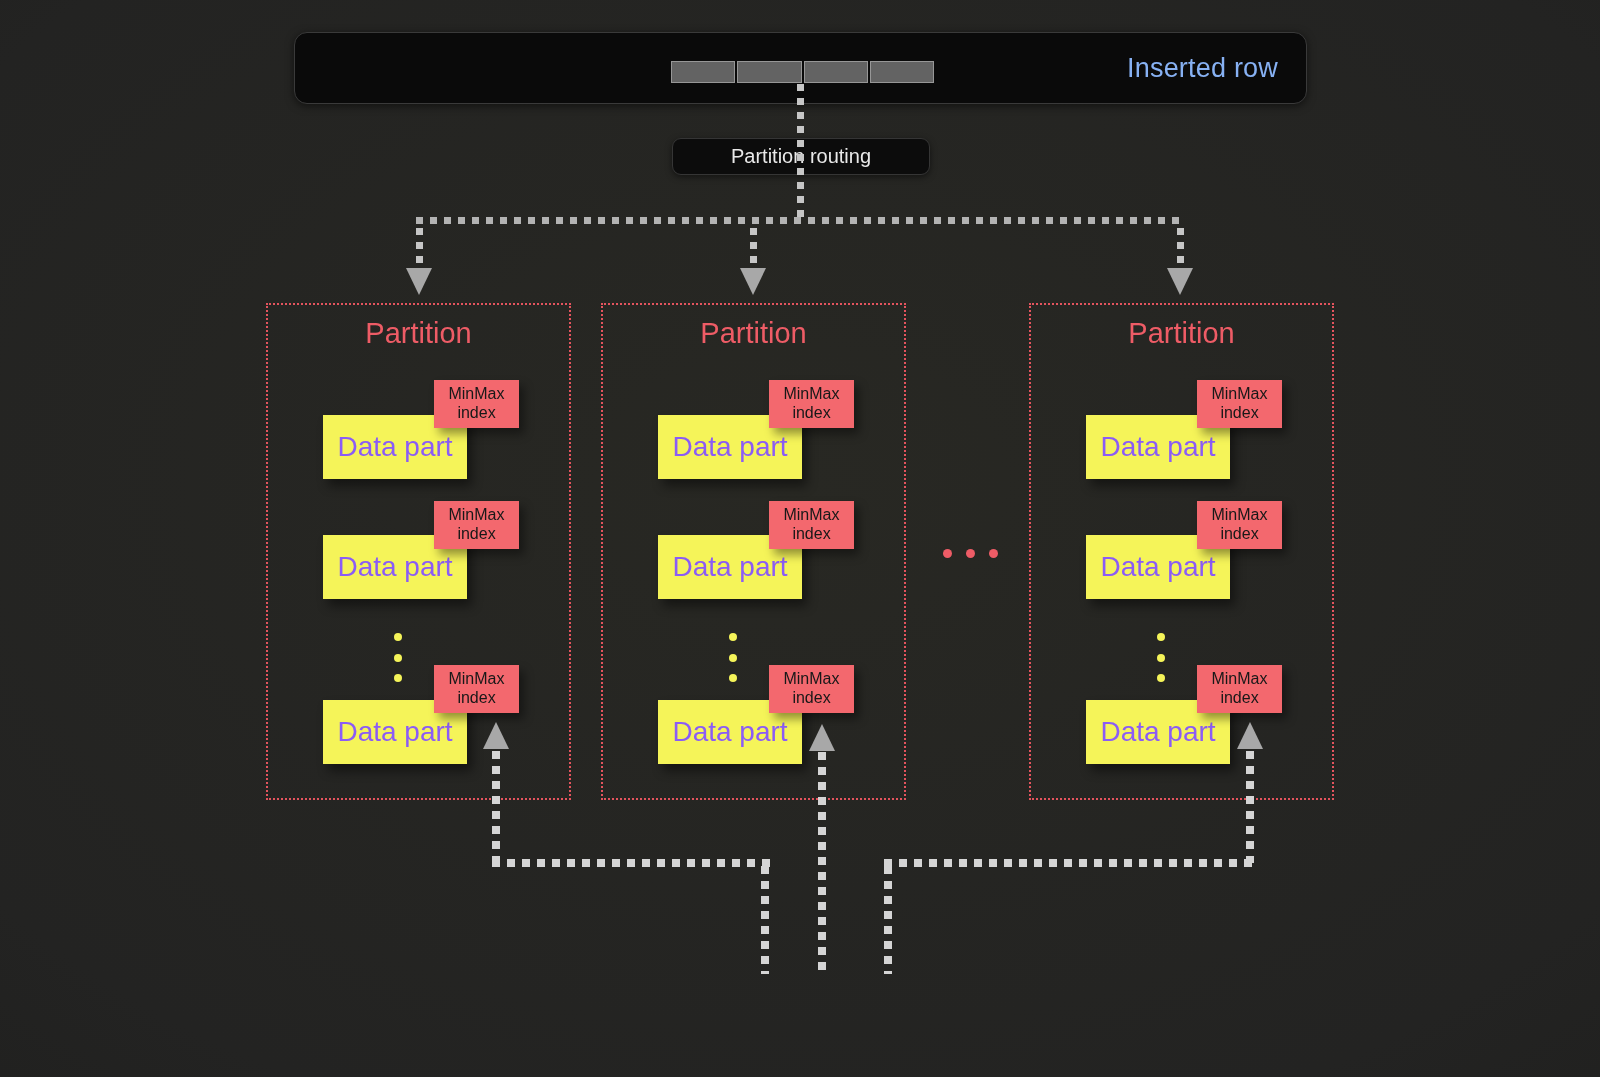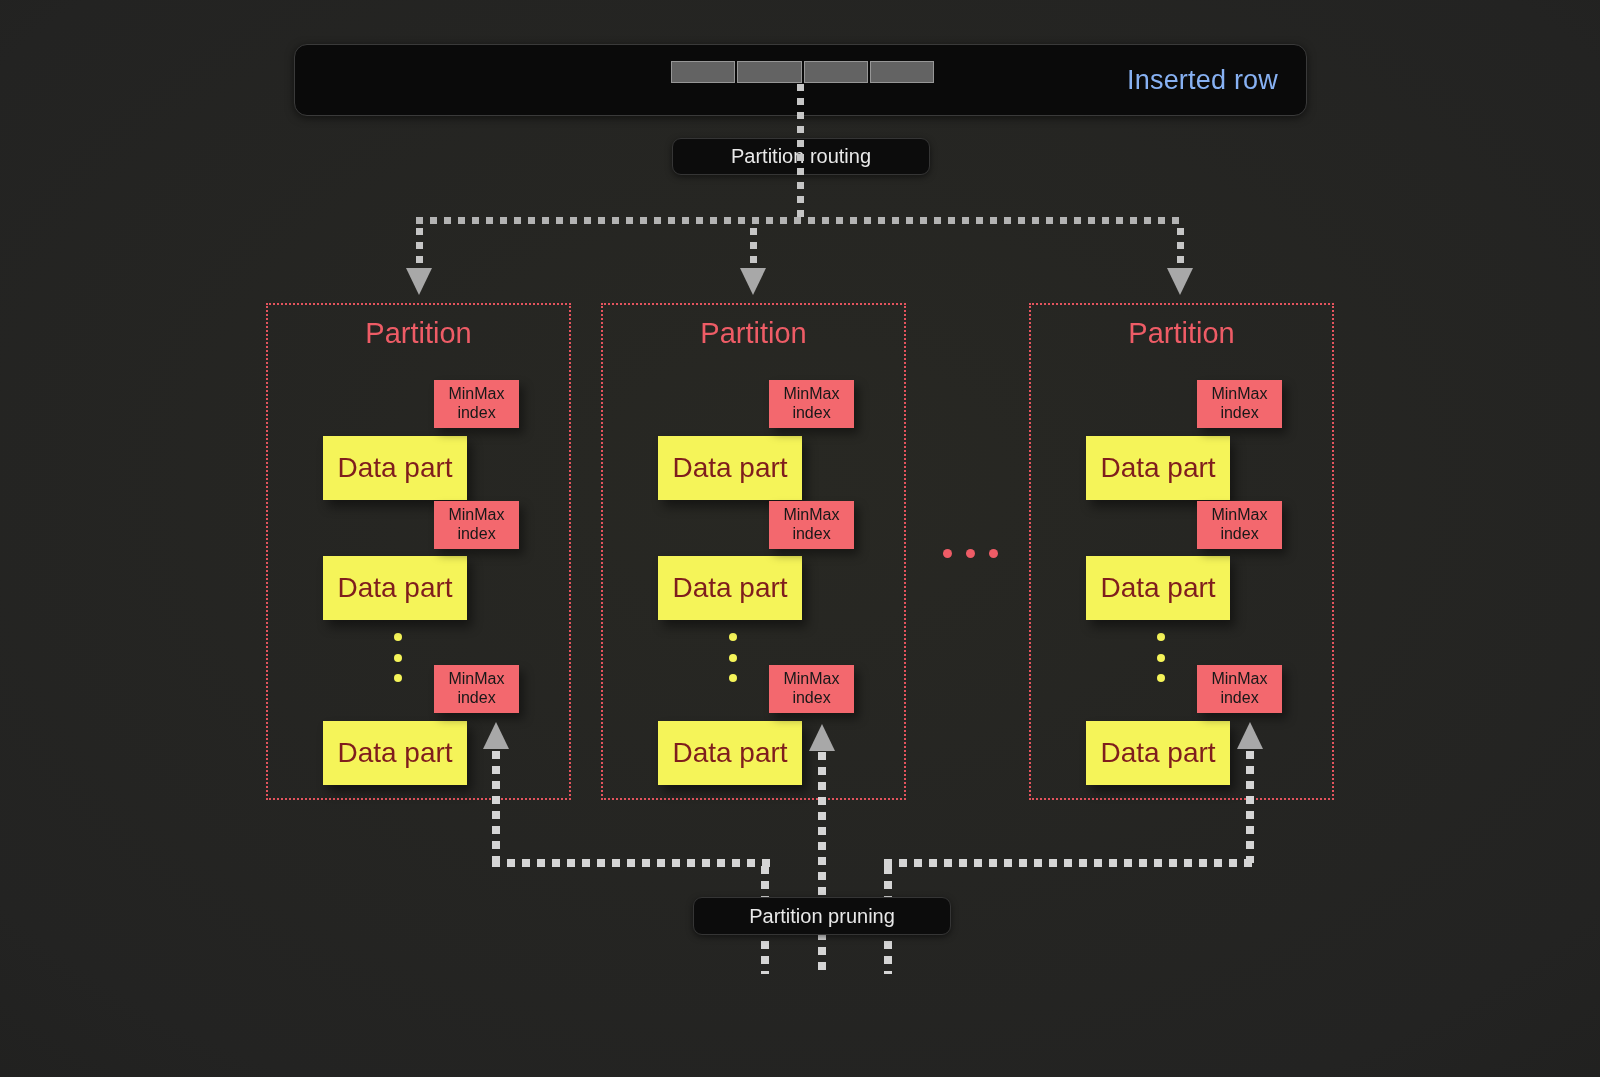--- a/index.html
+++ b/index.html
@@ -8,21 +8,21 @@
     position:relative;width:1600px;height:1077px;overflow:hidden;
     background:radial-gradient(115% 115% at 50% 45%, #282823 0%, #232322 55%, #1a1a18 100%);
     font-family:"Liberation Sans", sans-serif;
   }
   
   .bar{
     position:absolute;left:294px;width:1013px;background:#0a0a0a;
     border:1px solid #3a3a3a;border-radius:13px;z-index:4;
     box-shadow:0 2px 8px rgba(0,0,0,0.55);
   }
-  #inserted-row-bar{top:44px;height:72px;text-decoration:underline;}
+  #inserted-row-bar{top:32px;height:72px;text-decoration:underline;}
   #query-bar{top:974px;height:62px;}
   .blue-label{
     position:absolute;right:28px;top:50%;transform:translateY(-50%);
     color:#87b1f3;font-size:27px;letter-spacing:0.2px;
   }
   .badge{
     position:absolute;background:#0c0c0c;border:1px solid #353535;border-radius:9px;
     color:#e9e9e9;font-size:20px;display:flex;align-items:center;justify-content:center;
     z-index:6;box-shadow:0 2px 6px rgba(0,0,0,0.5);
   }
@@ -36,22 +36,22 @@
     position:absolute;top:303px;width:305px;height:497px;
     border:2px dotted #e4545e;z-index:2;
   }
   #partition-0{left:266px;} #partition-1{left:601px;} #partition-2{left:1029px;}
   .partition-title{
     position:absolute;top:12px;left:0;width:100%;text-align:center;
     color:#ee5c66;font-size:29px;font-weight:500;
   }
   .datapart{
     position:absolute;left:55px;width:144px;height:64px;background:#f5f459;
-    color:#7f1d1d;font-size:28px;display:flex;align-items:center;justify-content:center;
-    box-shadow:5px 7px 10px rgba(0,0,0,0.45);z-index:1;margin-top:21px;
+    color:#8b5cf6;font-size:28px;display:flex;align-items:center;justify-content:center;
+    box-shadow:5px 7px 10px rgba(0,0,0,0.45);z-index:1;
   }
   .dp-0{top:110px;} .dp-1{top:230px;} .dp-2{top:395px;}
   .minmax{
     position:absolute;left:166px;width:85px;height:48px;background:#f3686e;
     color:#181818;font-size:16px;line-height:1.18;text-align:center;
     display:flex;align-items:center;justify-content:center;
     box-shadow:5px 6px 9px rgba(0,0,0,0.4);z-index:2;
   }
   .mm-0{top:75px;} .mm-1{top:196px;} .mm-2{top:360px;}
   .ydot{position:absolute;left:126px;width:8px;height:8px;border-radius:50%;background:#f5f459;}
@@ -155,18 +155,15 @@
   <div class="vwhite" style="left:761px;top:866px;height:108px;"></div>
 
   <div class="arr-up" style="left:809px;top:724px;"></div>
   <div class="vwhite" style="left:818px;top:752px;height:222px;"></div>
 
   <div class="arr-up" style="left:1237px;top:722px;"></div>
   <div class="vwhite" style="left:1246px;top:751px;height:112px;"></div>
   <div class="hwhite" style="left:884px;top:859px;width:370px;"></div>
   <div class="vwhite" style="left:884px;top:866px;height:108px;"></div>
 
-  <div class="badge" id="pruning-badge">
-    <span>Partition pruning</span>
-  </div>
 
 
 </div>
 
 </body></html>

